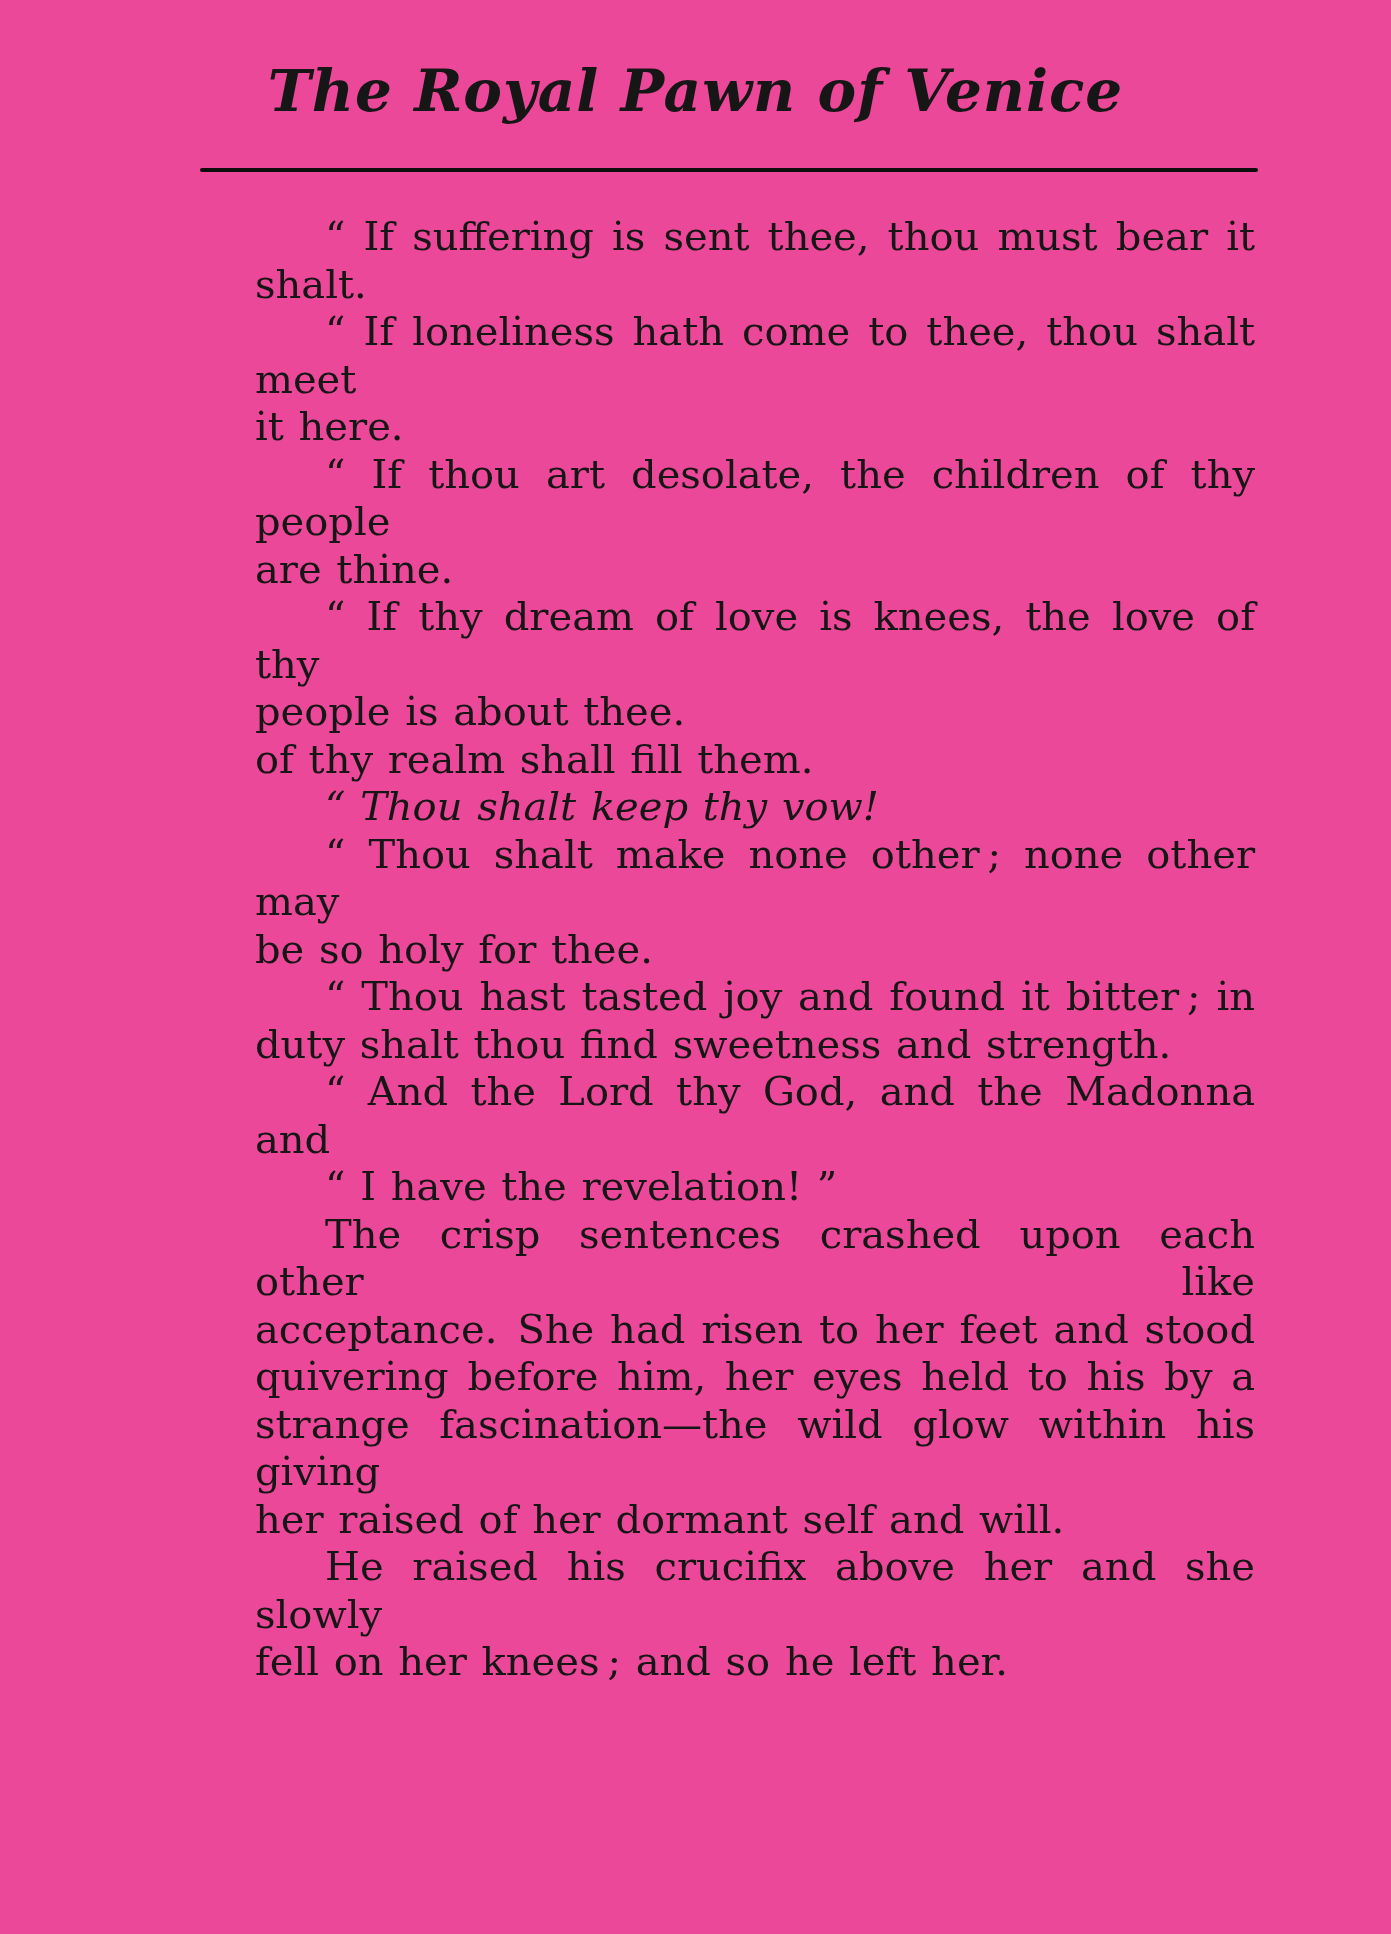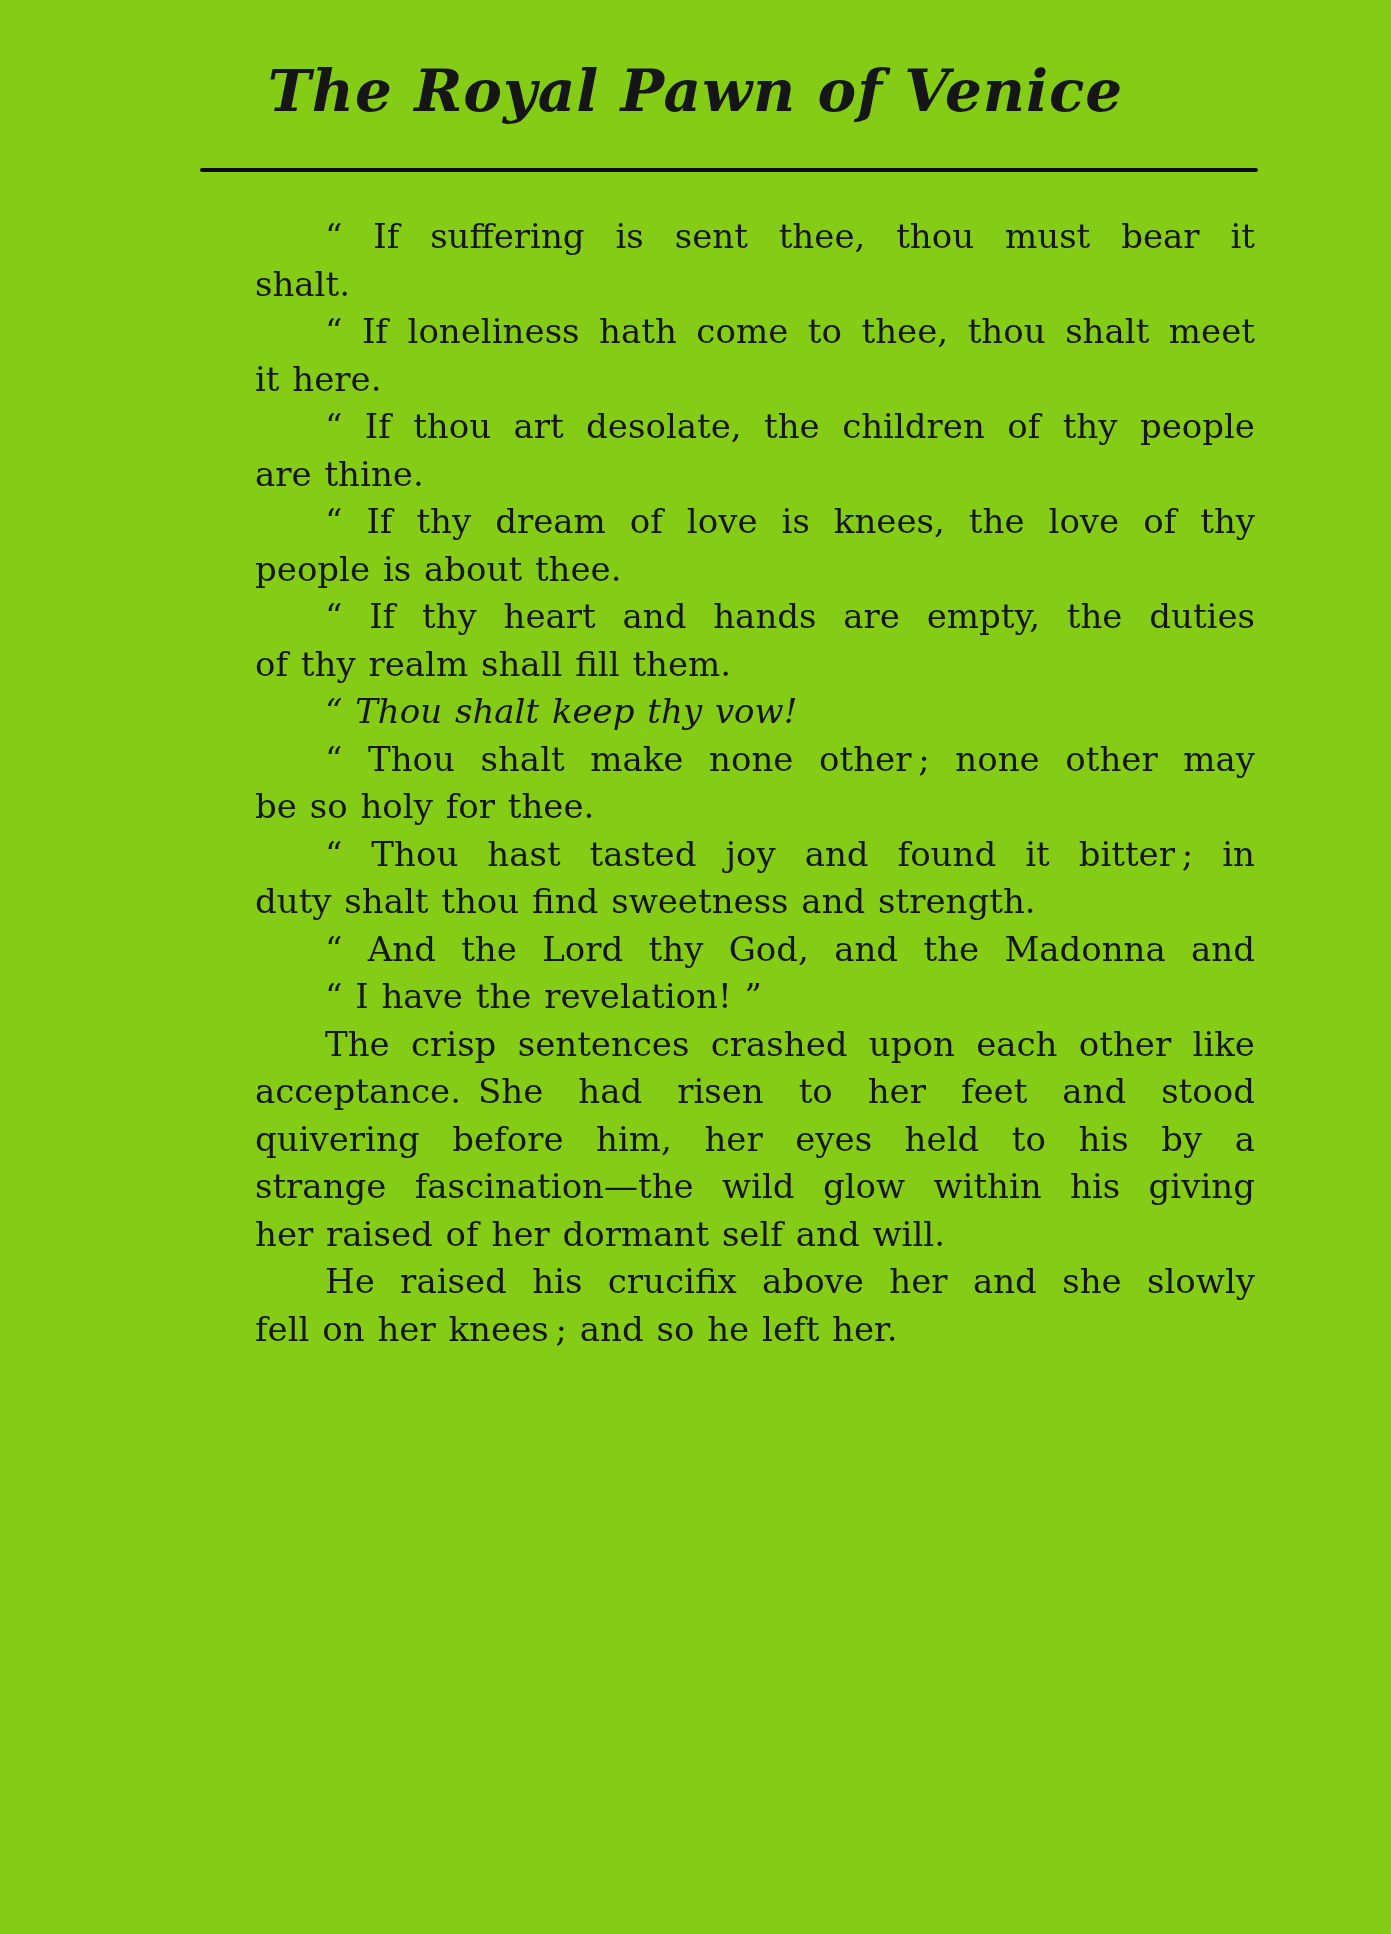--- a/index.html
+++ b/index.html
@@ -5,21 +5,21 @@
   html, body {
     margin: 0;
     padding: 0;
     background: #e8e8e8;
   }
   .page {
     position: relative;
     width: 1391px;
     height: 1934px;
     margin: 0 auto;
-    background: #84cc16;
+    background: #ec4899;
     color: #161616;
     font-family: "DejaVu Serif", "Liberation Serif", serif;
     overflow: hidden;
   }
   .running-title {
     position: absolute;
     top: 55px;
     left: 0;
     width: 100%;
     text-align: center;
@@ -37,21 +37,21 @@
     width: 1058px;
     height: 4px;
     background: #0d0d0d;
     border-radius: 2px;
   }
   .text-block {
     position: absolute;
     top: 213px;
     left: 255px;
     width: 1000px;
-    font-size: 34px;
+    font-size: 40px;
     line-height: 47.5px;
     word-spacing: 2px;
   }
   .line {
     white-space: pre-wrap;
     min-height: 47.5px;
   }
   .line.justify {
     text-align: justify;
     text-align-last: justify;
@@ -74,21 +74,20 @@
 
   <div class="text-block">
       <div class="line justify indent">“ If suffering is sent thee, thou must bear it</div>
       <div class="line">shalt.</div>
       <div class="line justify indent">“ If loneliness hath come to thee, thou shalt meet</div>
       <div class="line">it here.</div>
       <div class="line justify indent">“ If thou art desolate, the children of thy people</div>
       <div class="line">are thine.</div>
       <div class="line justify indent">“ If thy dream of love is knees, the love of thy</div>
       <div class="line">people is about thee.</div>
-      <div class="line justify indent">“ If thy heart and hands are empty, the duties</div>
       <div class="line">of thy realm shall fill them.</div>
       <div class="line indent italic">“ Thou shalt keep thy vow!</div>
       <div class="line justify indent">“ Thou shalt make none other ; none other may</div>
       <div class="line">be so holy for thee.</div>
       <div class="line justify indent">“ Thou hast tasted joy and found it bitter ; in</div>
       <div class="line">duty shalt thou find sweetness and strength.</div>
       <div class="line justify indent">“ And the Lord thy God, and the Madonna and</div>
       <div class="line indent">“ I have the revelation! ”</div>
       <div class="line justify indent">The crisp sentences crashed upon each other like</div>
       <div class="line justify">acceptance. She had risen to her feet and stood</div>

